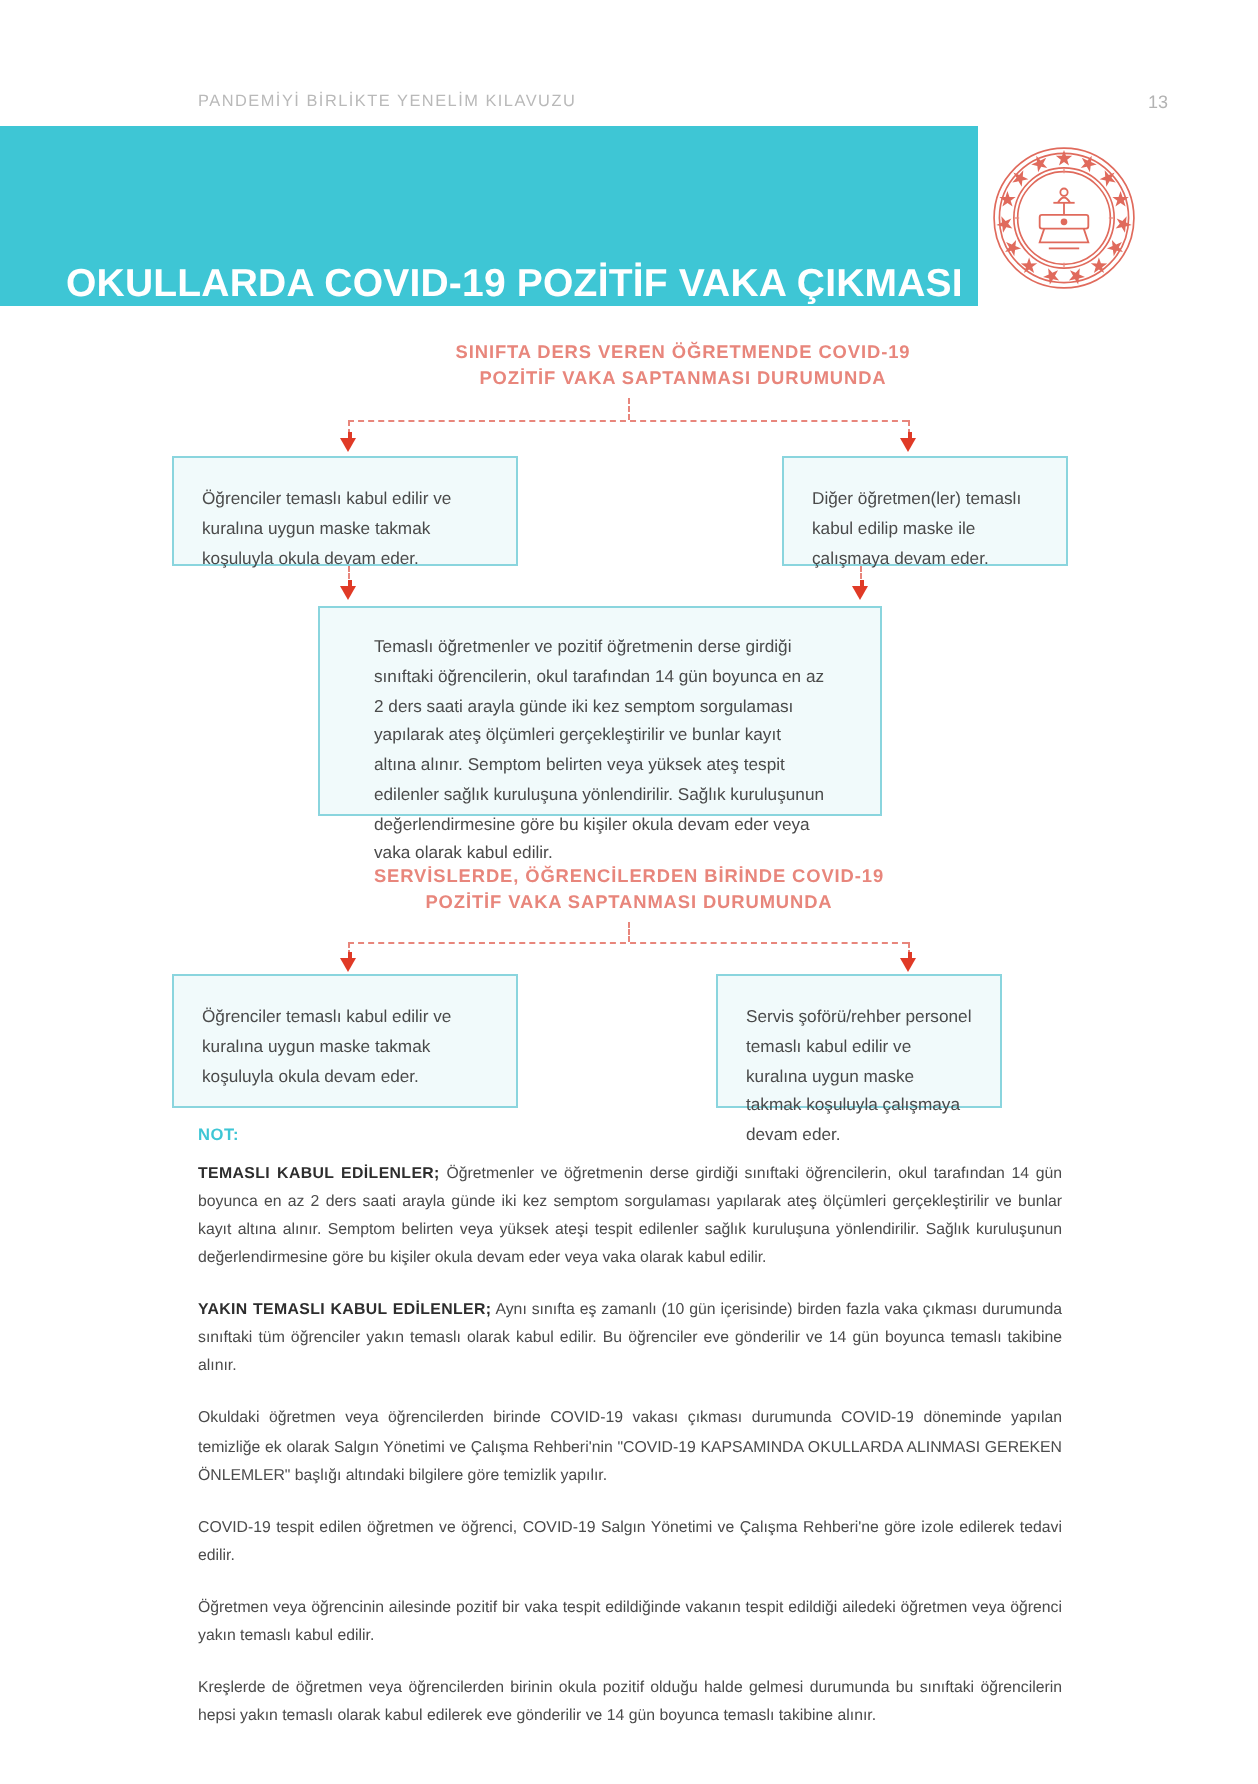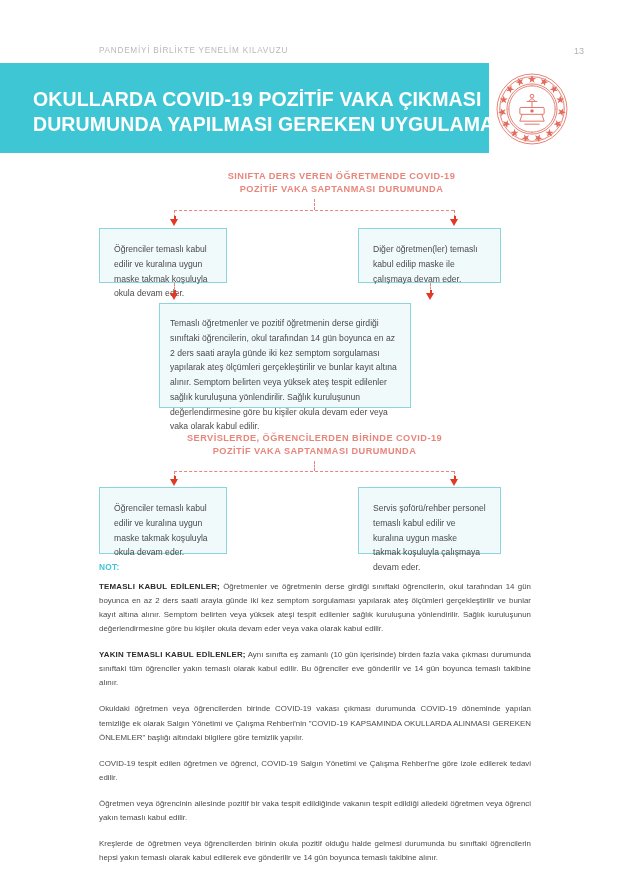--- a/index.html
+++ b/index.html
@@ -57,21 +57,21 @@
     position: absolute;
     left: 33px;
     top: 24px;
     width: 440px;
     color: #ffffff;
     font-size: 19.5px;
     font-weight: bold;
     line-height: 1.30;
     letter-spacing: 0.1px;
   }
-  .title-line { display: block; white-space: nowrap; }
+  .title-line { display: block; white-space: nowrap; margin-top: 43px; }
 
   
   .emblem {
     position: absolute;
     left: 494px;
     top: 71px;
     width: 76px;
     height: 76px;
   }
 
@@ -124,21 +124,21 @@
     position: absolute;
     background: #f1fafb;
     border: 1px solid #8ad5de;
     box-sizing: border-box;
   }
   .flow-box-text {
     font-size: 8.6px;
     line-height: 1.72;
     color: #4a4a4a;
   }
-  .box-left  { left: 99px;  width: 128px; }
+  .box-left  { left: 86px;  width: 173px; }
   .box-right { left: 358px; width: 143px; }
   .box-pad   { padding: 13px 14px 12px 14px; }
 
   
   .notes {
     position: absolute;
     left: 99px;
     top: 562px;
     width: 432px;
   }
@@ -272,32 +272,32 @@
   <div class="conn-v" style="left:454px; top:210px; height:12px;"></div>
   <div class="arrow-stem" style="left:174px; top:216px; height:5px;"></div>
   <div class="arrow-stem" style="left:454px; top:216px; height:5px;"></div>
   <div class="arrow-head" style="left:170px; top:219px;"></div>
   <div class="arrow-head" style="left:450px; top:219px;"></div>
 
   <div class="flow-box box-left box-pad" style="top:228px; height:55px;">
     <div class="flow-box-text">Öğrenciler temaslı kabul edilir ve kuralına uygun maske takmak koşuluyla okula devam eder.</div>
   </div>
 
-  <div class="flow-box box-right box-pad" style="top:228px; height:55px;">
+  <div class="flow-box box-right box-pad" style="top:228px; height:55px;margin-left:33px;">
     <div class="flow-box-text">Diğer öğretmen(ler) temaslı kabul edilip maske ile çalışmaya devam eder.</div>
   </div>
 
   <div class="conn-v" style="left:174px; top:283px; height:10px;"></div>
   <div class="conn-v" style="left:430px; top:283px; height:10px;"></div>
   <div class="arrow-stem" style="left:174px; top:290px; height:5px;"></div>
   <div class="arrow-stem" style="left:430px; top:290px; height:5px;"></div>
   <div class="arrow-head" style="left:170px; top:293px;"></div>
   <div class="arrow-head" style="left:426px; top:293px;"></div>
 
-  <div class="flow-box" style="left:159px; top:303px; width:252px; height:105px; padding:12px 10px;">
+  <div class="flow-box" style="left:159px; top:303px; width:282px; height:105px; padding:12px 27px;">
     <div class="flow-box-text">Temaslı öğretmenler ve pozitif öğretmenin derse girdiği sınıftaki öğrencilerin, okul tarafından 14 gün boyunca en az 2 ders saati arayla günde iki kez semptom sorgulaması yapılarak ateş ölçümleri gerçekleştirilir ve bunlar kayıt altına alınır. Semptom belirten veya yüksek ateş tespit edilenler sağlık kuruluşuna yönlendirilir. Sağlık kuruluşunun değerlendirmesine göre bu kişiler okula devam eder veya vaka olarak kabul edilir.</div>
   </div>
 </div>
 
 <div class="flow" style="top:0;">
 
   <div class="flow-heading" style="top:432px;">
     <span>SERVİSLERDE, ÖĞRENCİLERDEN BİRİNDE COVID-19</span>
     <span>POZİTİF VAKA SAPTANMASI DURUMUNDA</span>
   </div>

